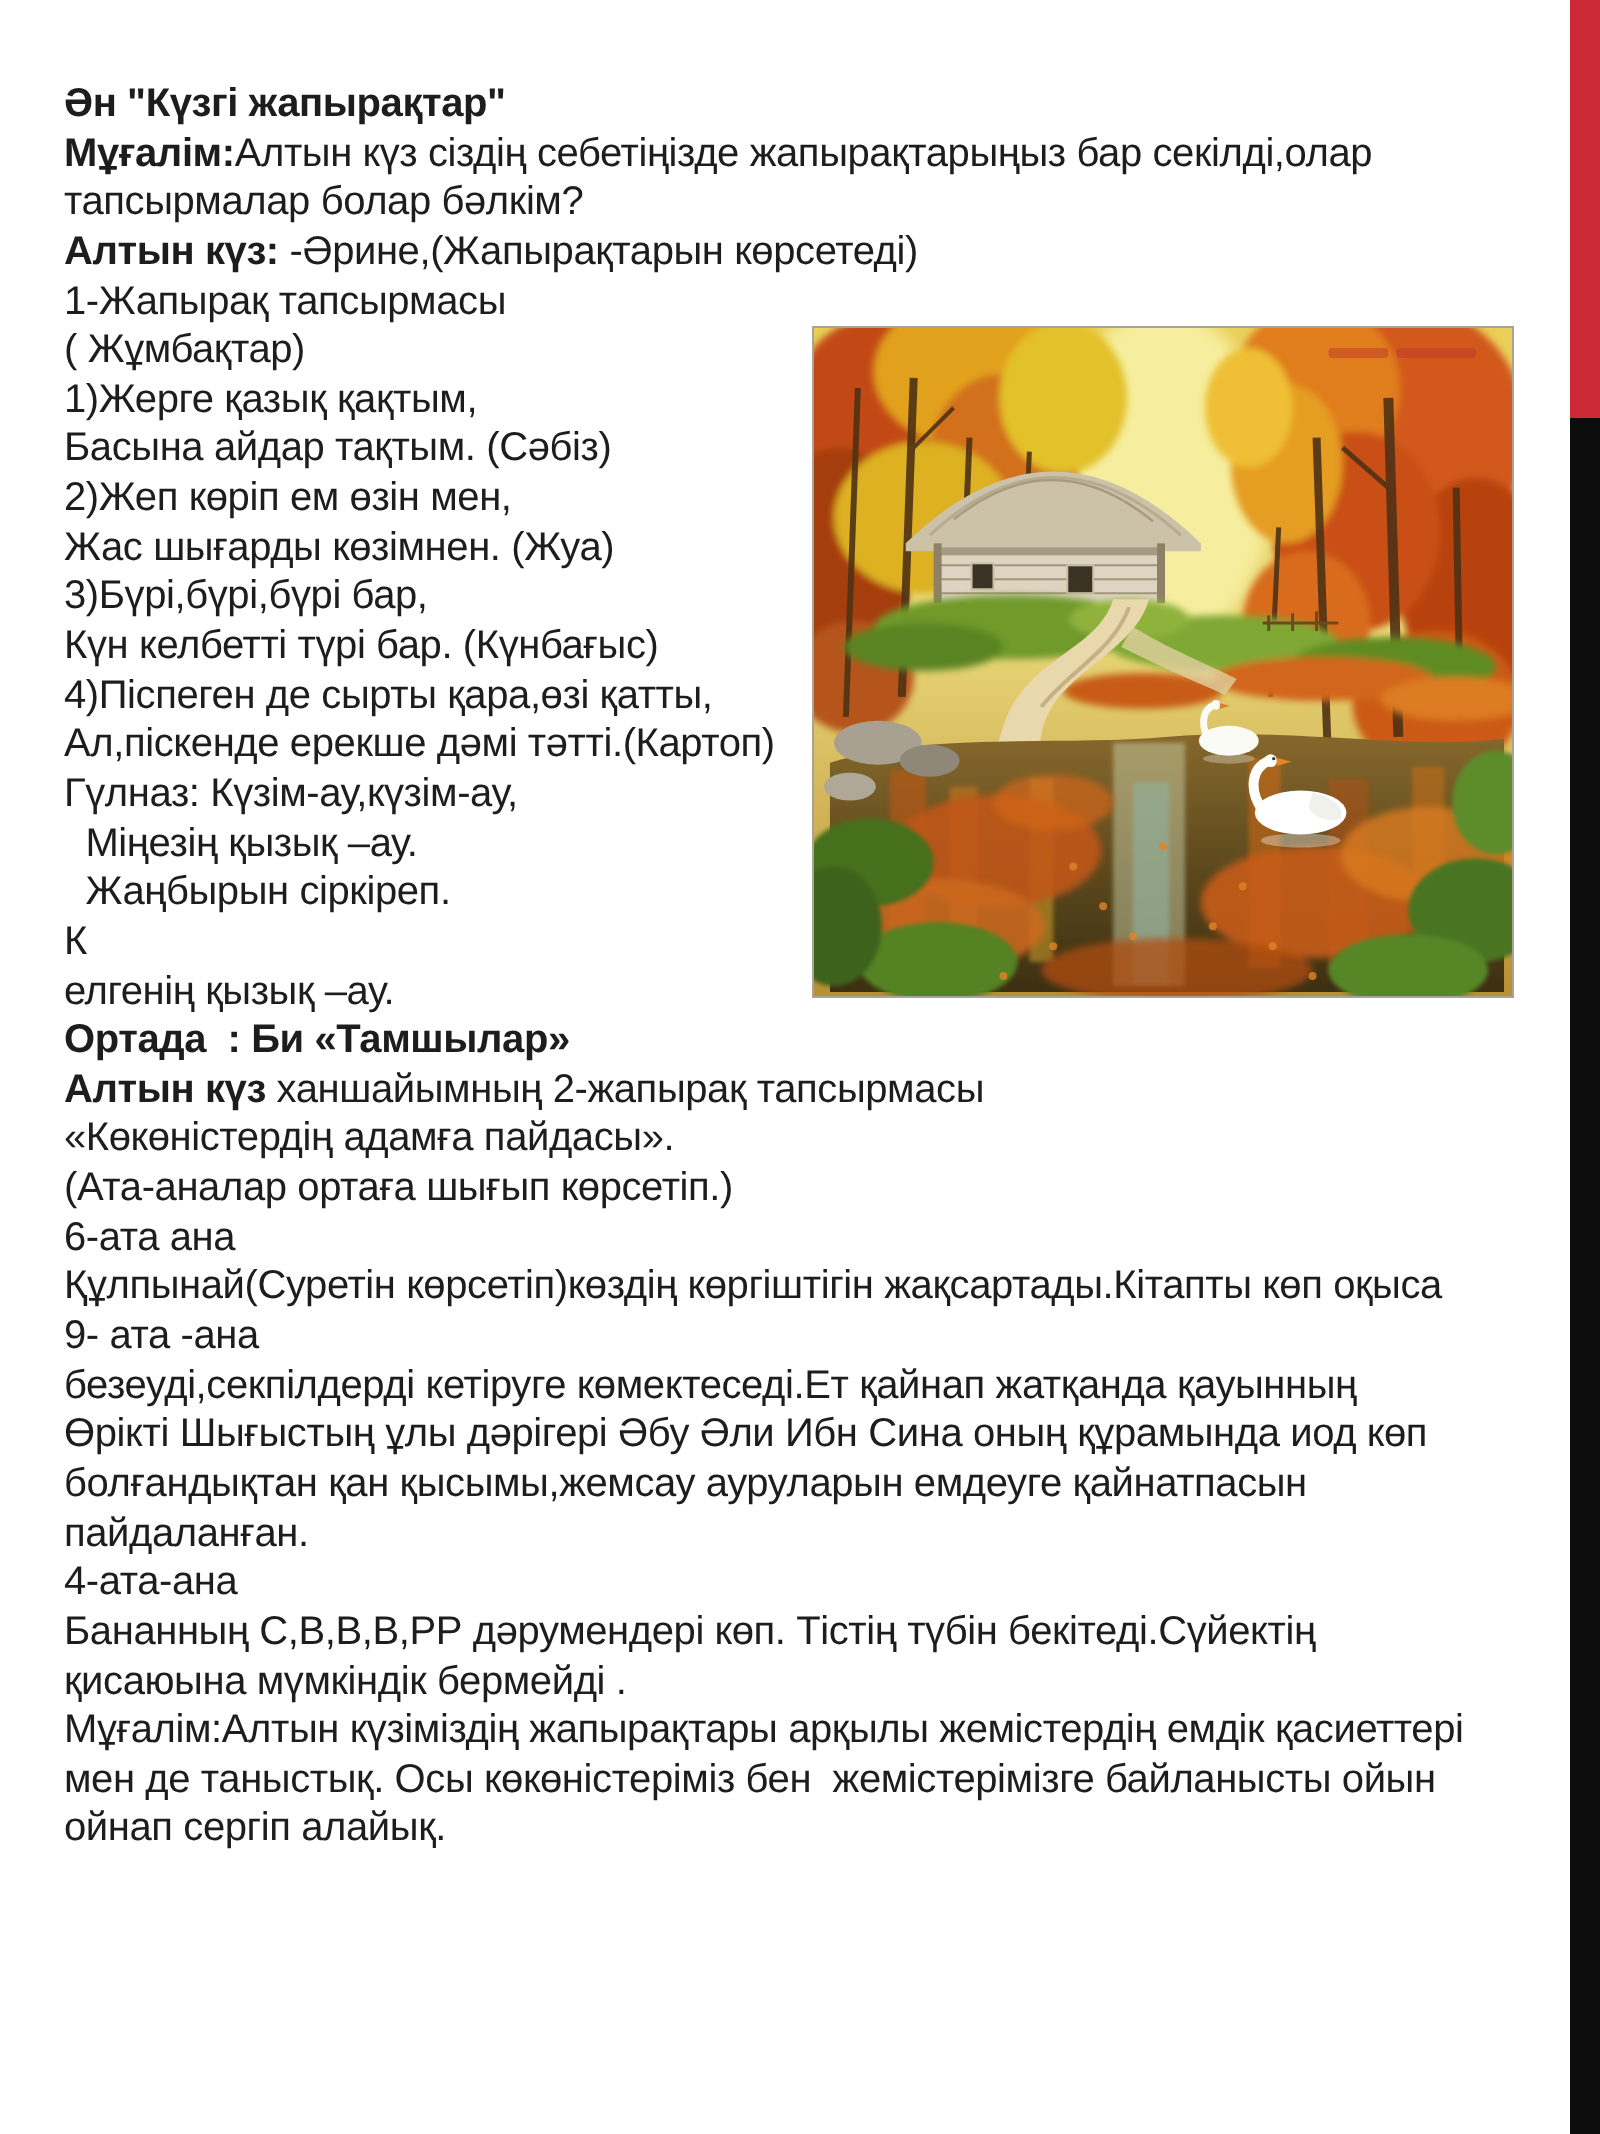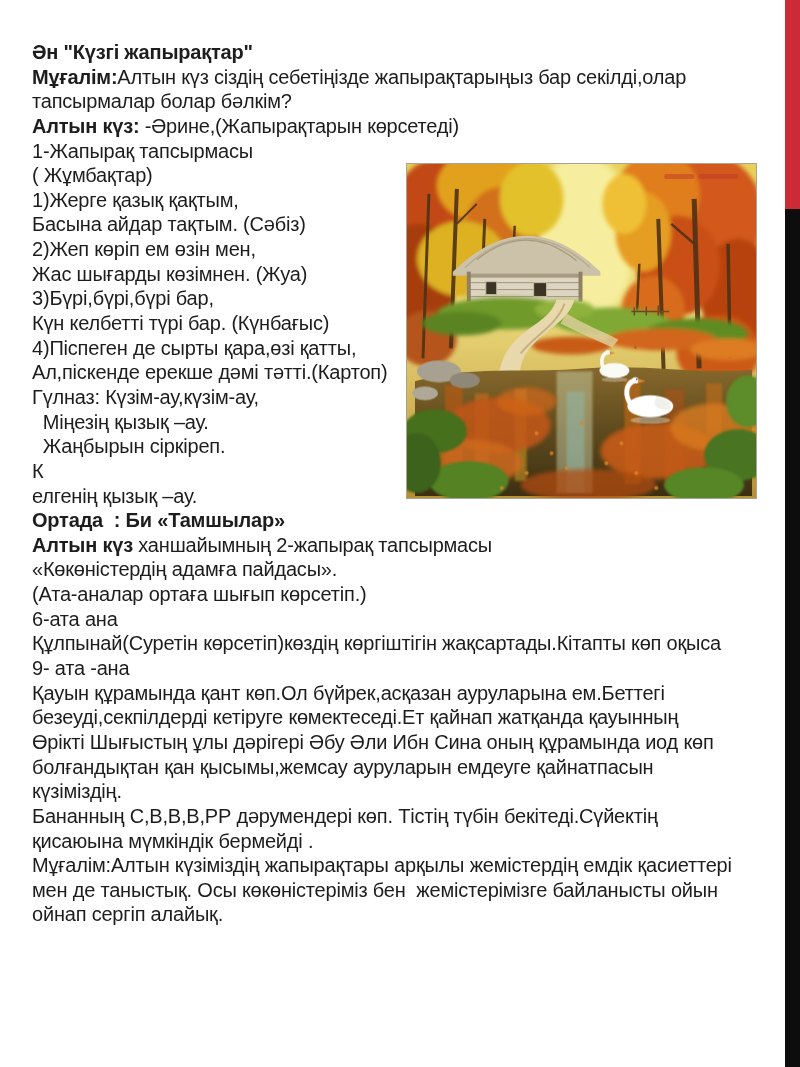--- a/index.html
+++ b/index.html
@@ -50,25 +50,25 @@
       <div class="line"><span>  Жаңбырын сіркіреп.</span></div>
       <div class="line"><span>К</span></div>
       <div class="line"><span>елгенің қызық –ау.</span></div>
       <div class="line"><span class="b">Ортада  : Би «Тамшылар»</span></div>
       <div class="line"><span class="b">Алтын күз</span><span> ханшайымның 2-жапырақ тапсырмасы</span></div>
       <div class="line"><span>«Көкөністердің адамға пайдасы».</span></div>
       <div class="line"><span>(Ата-аналар ортаға шығып көрсетіп.)</span></div>
       <div class="line"><span>6-ата ана</span></div>
       <div class="line"><span>Құлпынай(Суретін көрсетіп)көздің көргіштігін жақсартады.Кітапты көп оқыса</span></div>
       <div class="line"><span>9- ата -ана</span></div>
-      <div class="line"><span>Қауын құрамында қант көп.Ол бүйрек,асқазан ауруларына ем.Беттегі</span></div>
       <div class="line"><span>безеуді,секпілдерді кетіруге көмектеседі.Ет қайнап жатқанда қауынның</span></div>
       <div class="line"><span>Өрікті Шығыстың ұлы дәрігері Әбу Әли Ибн Сина оның құрамында иод көп</span></div>
       <div class="line"><span>болғандықтан қан қысымы,жемсау ауруларын емдеуге қайнатпасын</span></div>
-      <div class="line"><span>күзіміздің.</span></div>
+      <div class="line"><span>пайдаланған.</span></div>
+      <div class="line"><span>4-ата-ана</span></div>
       <div class="line"><span>Бананның С,В,В,В,РР дәрумендері көп. Тістің түбін бекітеді.Сүйектің</span></div>
       <div class="line"><span>қисаюына мүмкіндік бермейді .</span></div>
       <div class="line"><span>Мұғалім:Алтын күзіміздің жапырақтары арқылы жемістердің емдік қасиеттері</span></div>
       <div class="line"><span>мен де таныстық. Осы көкөністеріміз бен  жемістерімізге байланысты ойын</span></div>
       <div class="line"><span>ойнап сергіп алайық.</span></div>
     </div>
 
   <div class="picture">
     <svg viewBox="0 0 350 335" preserveAspectRatio="none">
       <defs>

